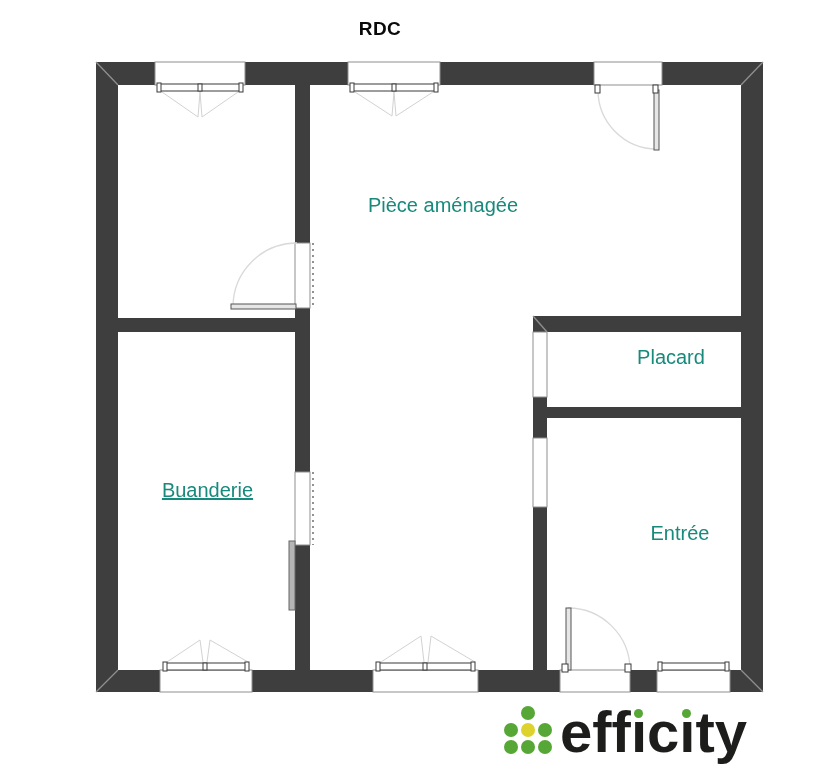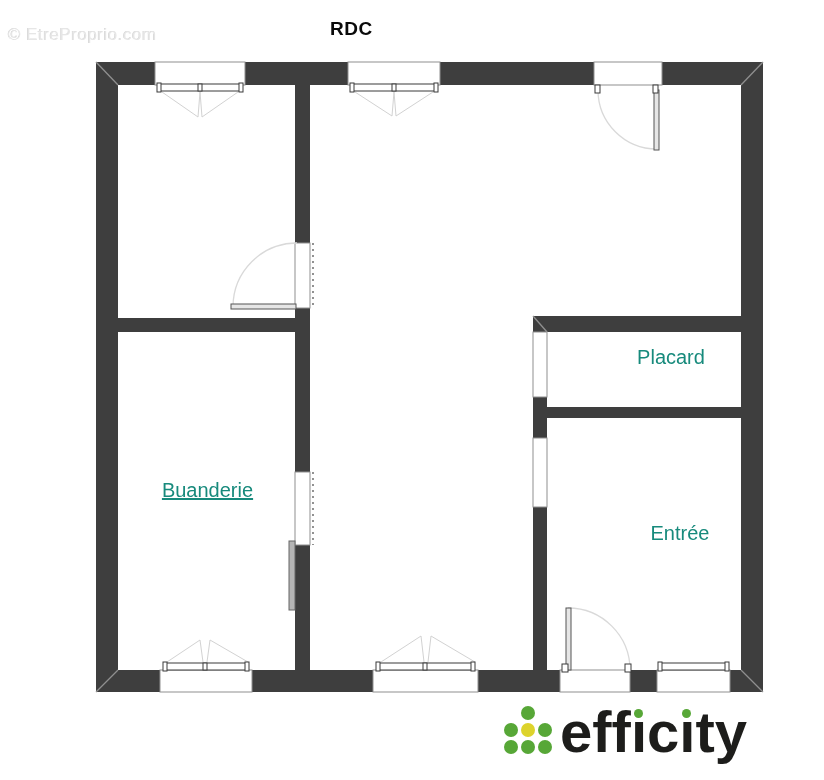--- a/index.html
+++ b/index.html
@@ -1,19 +1,19 @@
 <!DOCTYPE html>
 <html style="--wall: #3e3e3e; --room-label: #178a7c; --watermark: #e6e6e6; --opening-stroke: #8f8f8f; --logo-text: #1d1d1b; --logo-green: #57a737; --logo-yellow: #ddd32c;"><head>
 <meta charset="utf-8">
 <style>
   html,body{margin:0;padding:0;background:#fff;}
   body{font-family:"Liberation Sans", sans-serif;}
   #canvas{position:relative;width:824px;height:780px;background:#fff;overflow:hidden;}
 
-  .page-title{position:absolute;left:330px;top:18px;width:100px;text-align:left;
+  .page-title{position:absolute;left:330px;top:18px;width:100px;text-align:center;
     font-size:19px;font-weight:bold;color:#0a0a0a;letter-spacing:0.5px;}
 
   .watermark{position:absolute;left:8px;top:25px;font-size:17px;color:var(--watermark);
     text-shadow:0.5px 0.5px 0 #ffffff,-0.5px -0.5px 0 #cfcfcf;letter-spacing:0.5px;}
 
   .room-label{position:absolute;color:var(--room-label);font-size:20px;text-align:center;}
   .lbl-chaufferie{left:140px;top:177px;width:135px;}
   .lbl-piece{left:348px;top:194px;width:190px;}
   .lbl-placard{left:621px;top:346px;width:100px;}
   .lbl-buanderie{left:140px;top:479px;width:135px;text-decoration:underline;}
@@ -39,21 +39,20 @@
     color:var(--logo-text);letter-spacing:0px;line-height:1;white-space:nowrap;}
   .logo-text span{position:relative;display:inline-block;text-align:right;}
   .logo-i::after{content:"";position:absolute;left:3px;top:6px;width:9px;height:9px;
     border-radius:50%;background:var(--logo-green);}
 </style>
 </head>
 <body>
 
 <div id="canvas">
 
-  <div class="watermark">© EtreProprio.com</div>
   <div class="page-title">RDC</div>
 
   <svg width="824" height="780" viewBox="0 0 824 780">
 
     <g>
       <rect class="wall" x="96" y="62" width="667" height="23"></rect>
       <rect class="wall" x="96" y="670" width="667" height="22"></rect>
       <rect class="wall" x="96" y="62" width="22" height="630"></rect>
       <rect class="wall" x="741" y="62" width="22" height="630"></rect>
     </g>
@@ -152,20 +151,21 @@
     </g>
 
     <g>
       <rect class="opening" x="657" y="670" width="73" height="22"></rect>
       <rect class="winbar" x="660" y="663" width="67" height="7"></rect>
       <rect class="cap" x="658" y="662" width="4" height="9"></rect>
       <rect class="cap" x="725" y="662" width="4" height="9"></rect>
     </g>
   </svg>
 
+  <div class="room-label lbl-piece">Pièce aménagée</div>
   <div class="room-label lbl-placard">Placard</div>
   <div class="room-label lbl-buanderie">Buanderie</div>
   <div class="room-label lbl-entree">Entrée</div>
 
   <div class="logo">
     <div class="logo-dots">
       <div class="dot" style="left:17px;top:0px;"></div>
       <div class="dot" style="left:0px;top:17px;"></div>
       <div class="dot yellow" style="left:17px;top:17px;"></div>
       <div class="dot" style="left:34px;top:17px;"></div>

